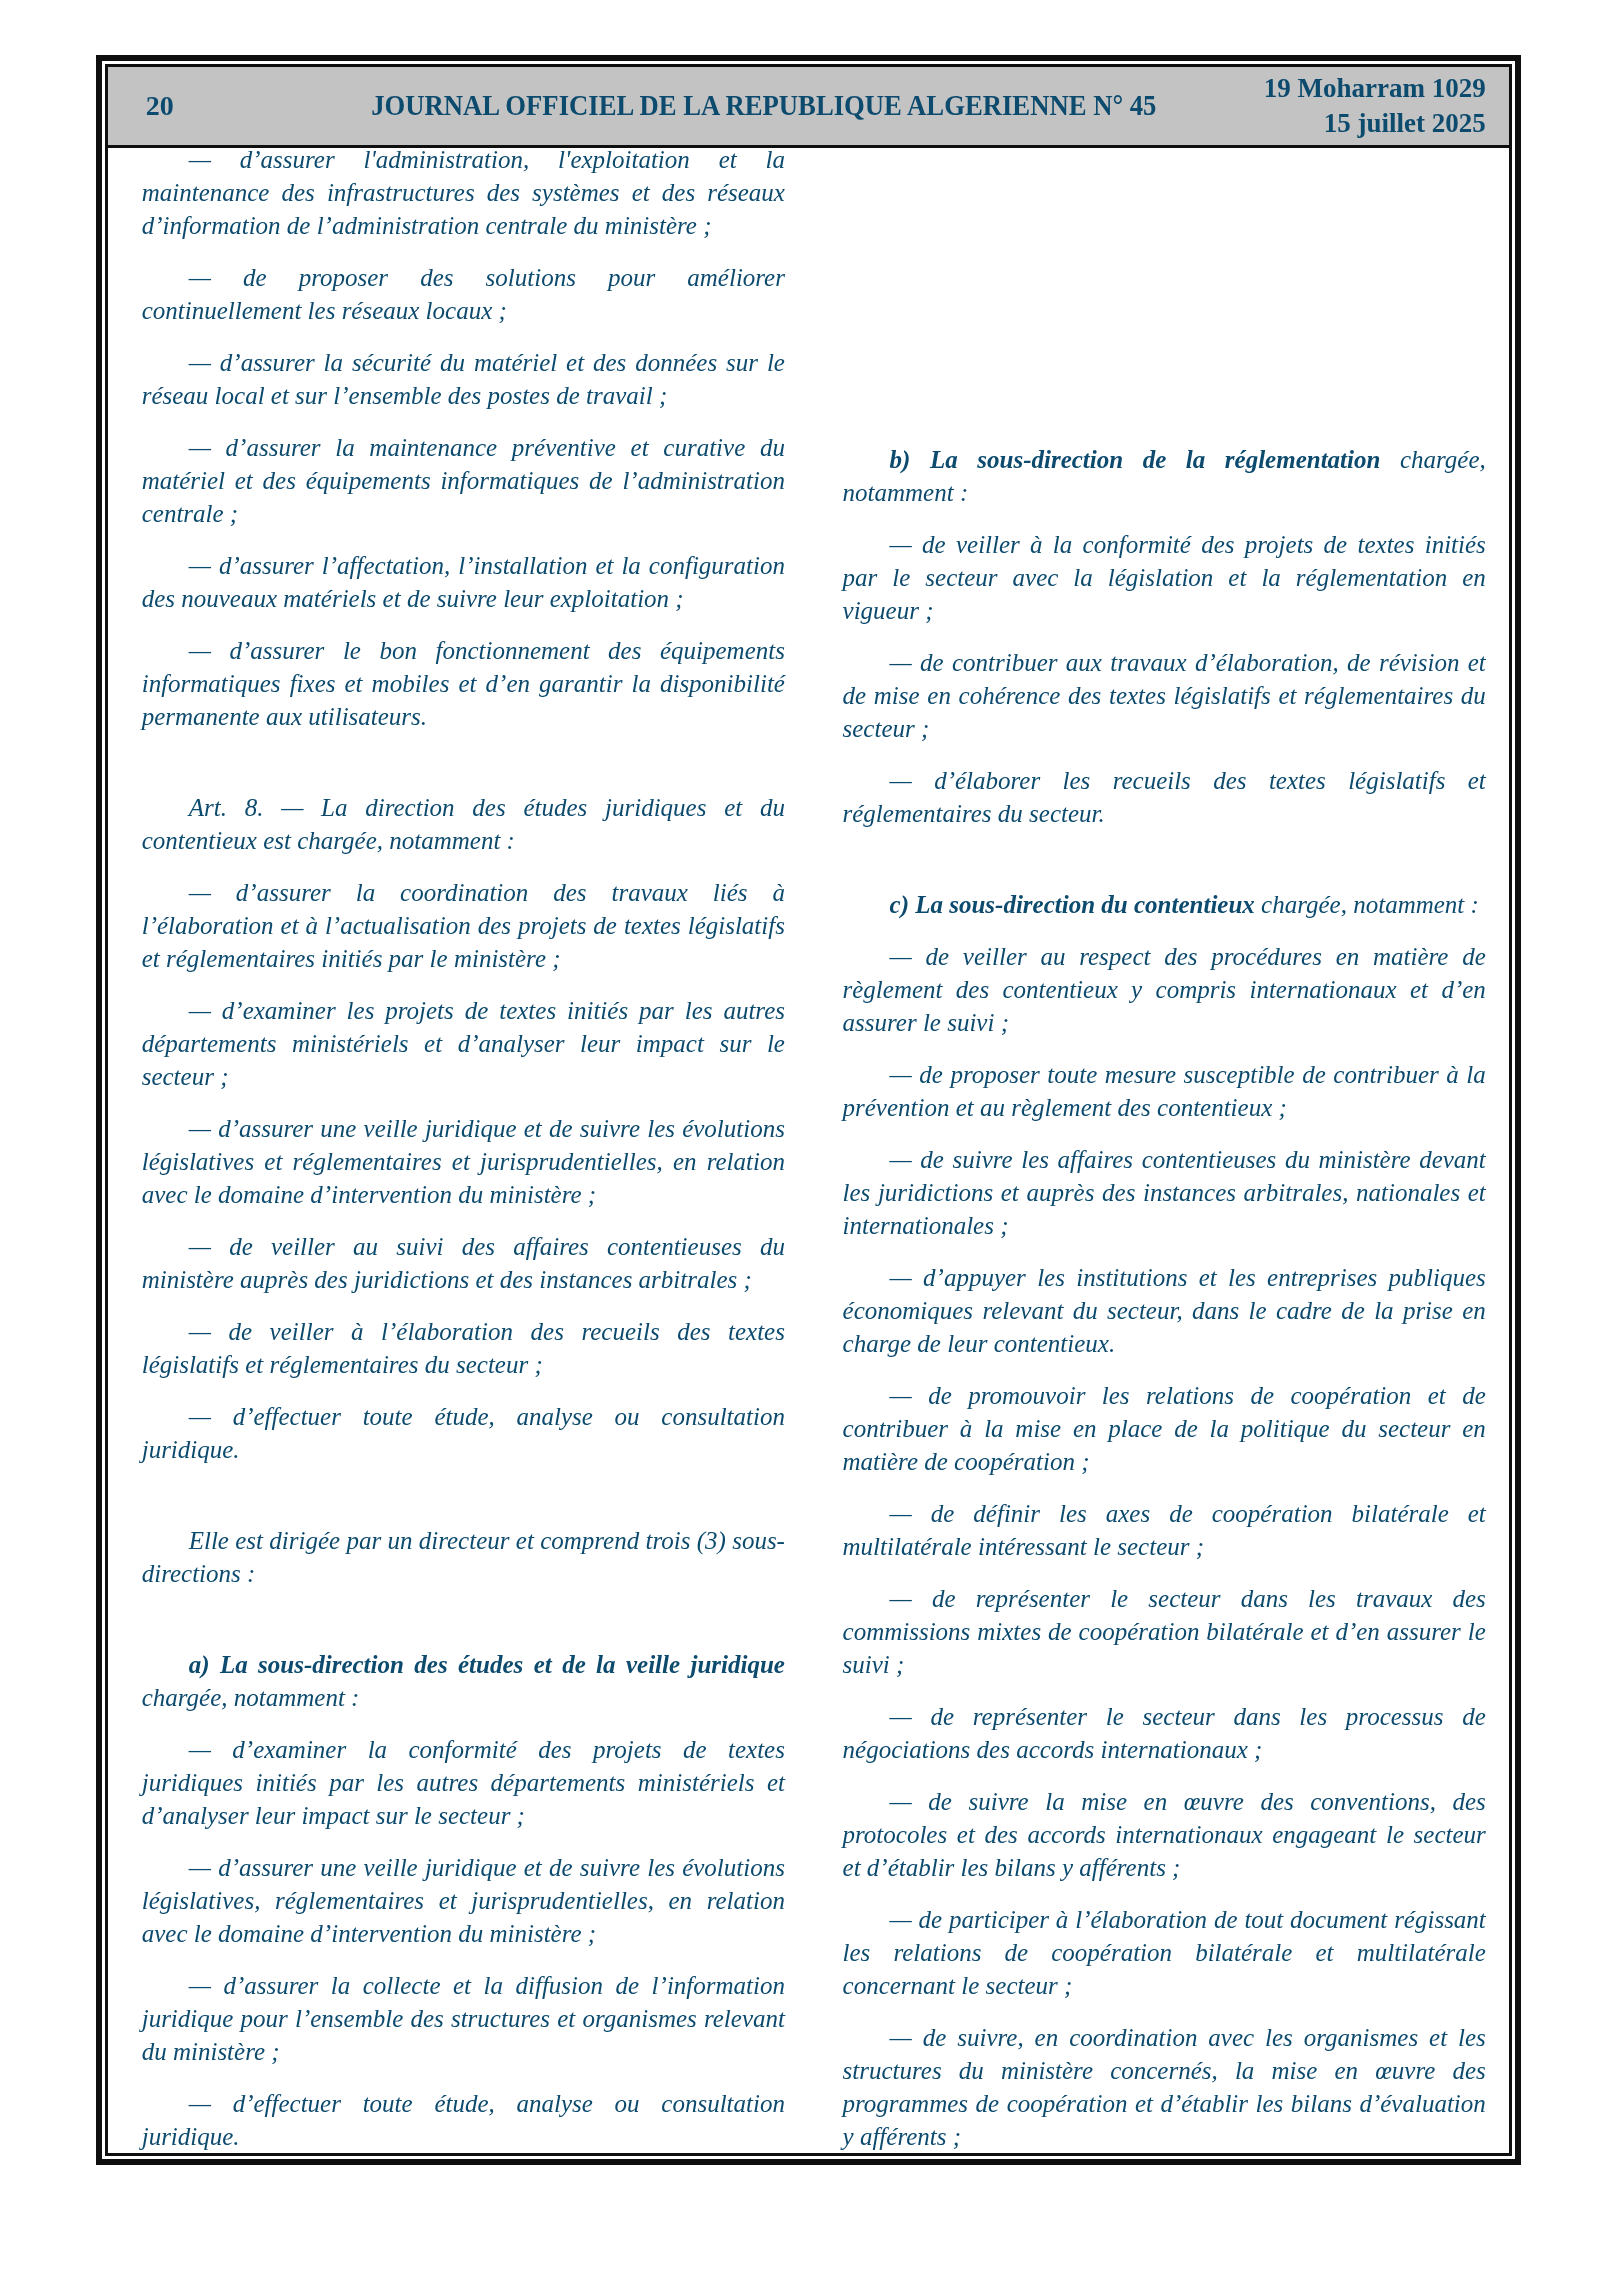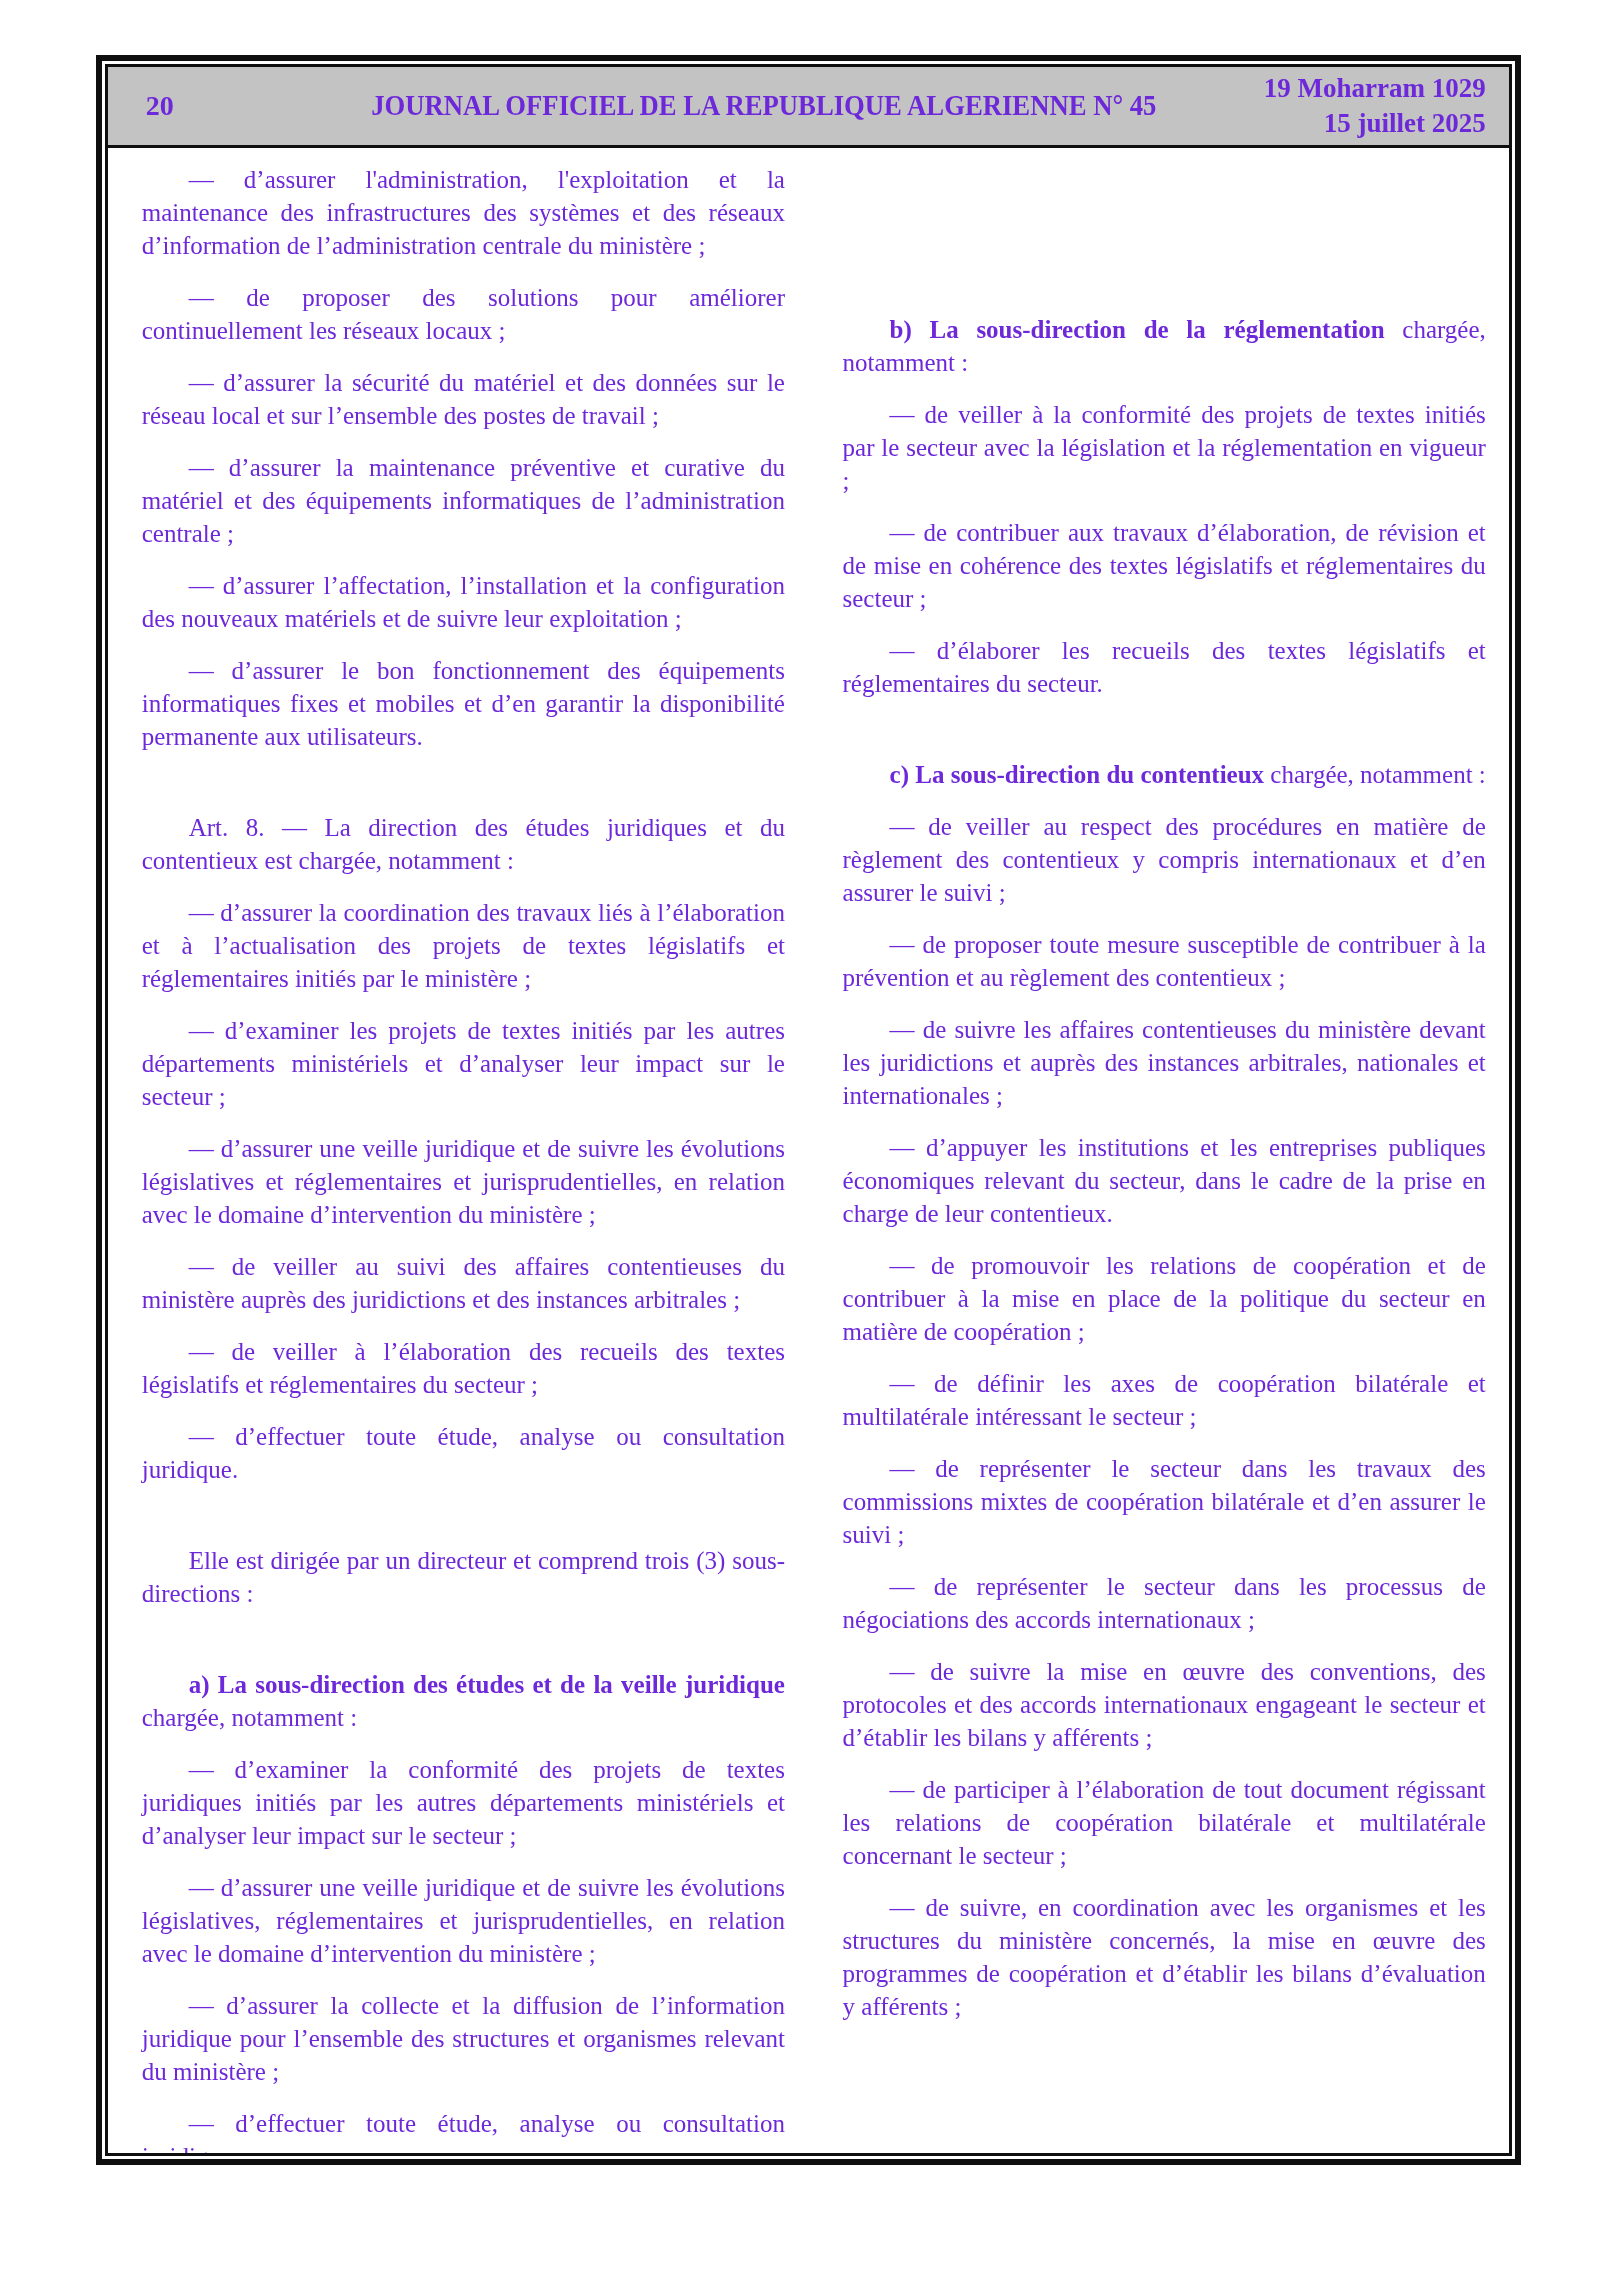--- a/index.html
+++ b/index.html
@@ -6,21 +6,21 @@
     margin: 0;
     padding: 0;
     background: #ffffff;
   }
   .page {
     position: relative;
     width: 1615px;
     height: 2285px;
     background: #ffffff;
     font-family: "Liberation Serif", "DejaVu Serif", serif;
-    color: #6d28d9;
+    color: #0c4a6e;
   }
   .frame-outer {
     position: absolute;
     left: 96px;
     top: 55px;
     width: 1425px;
     height: 2110px;
     border: 6.3px solid #0f0f0f;
     box-sizing: border-box;
   }
@@ -62,23 +62,24 @@
   }
   .dates {
     flex: 0 0 auto;
     text-align: right;
     font-size: 27px;
     font-weight: bold;
     line-height: 35px;
   }
   .columns {
     display: flex;
-    align-items: center;
+    align-items: flex-end;
     height: calc(100% - 81px);
     overflow: hidden;
+    font-style: italic;
   }
   .col {
     flex: 1 1 0;
     box-sizing: border-box;
     padding-top: 34px;
   }
   .col-left  { padding-left: 34px; padding-right: 27px; }
   .col-right { padding-left: 27px; padding-right: 23.5px; }
   .divider {
     flex: 0 0 3.6px;

